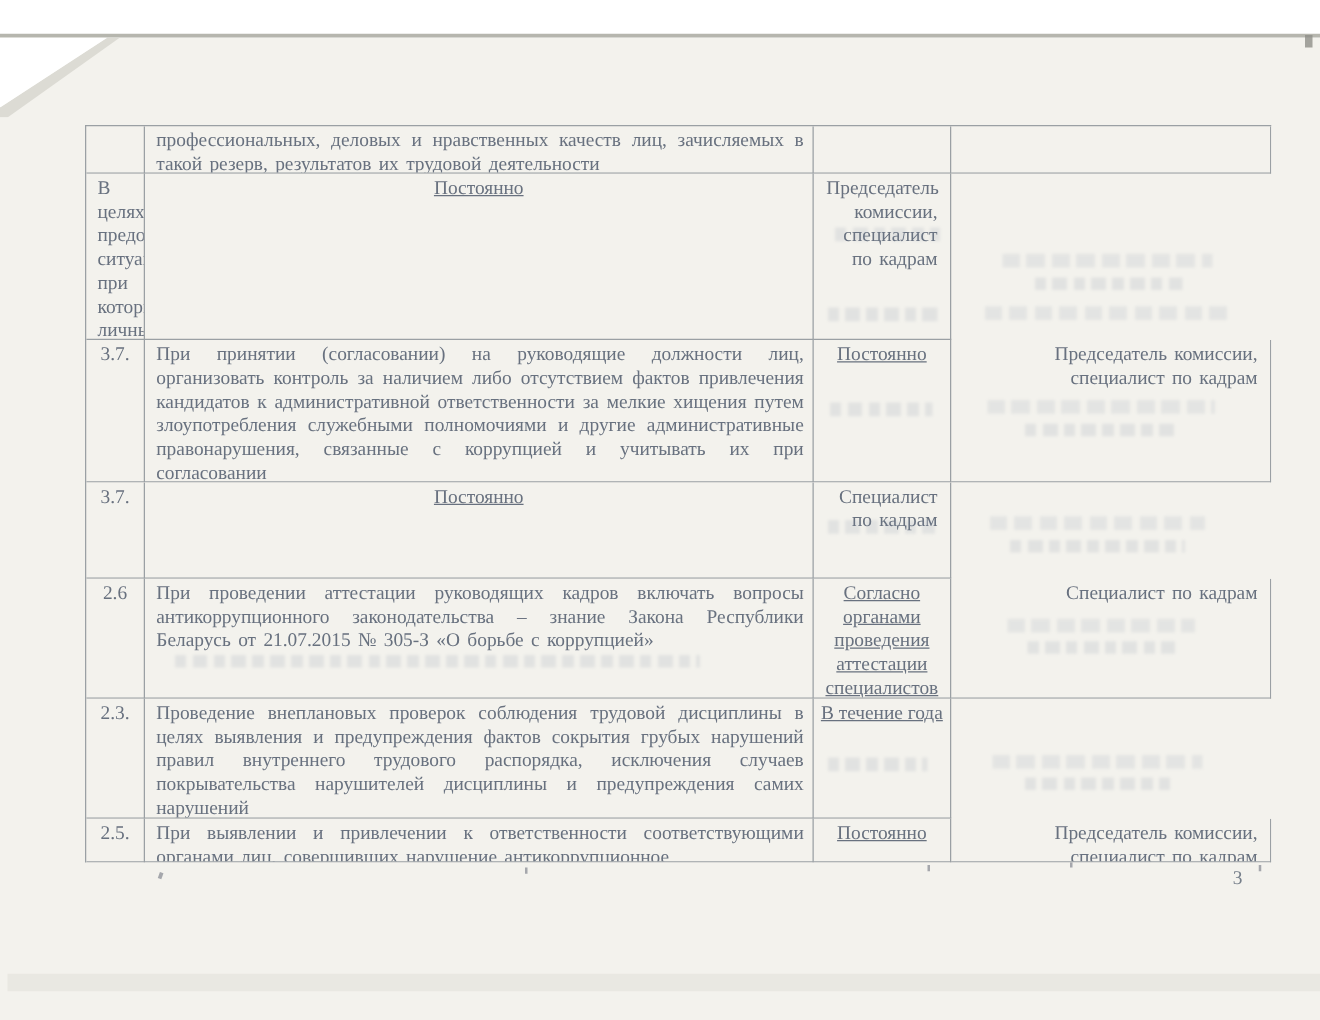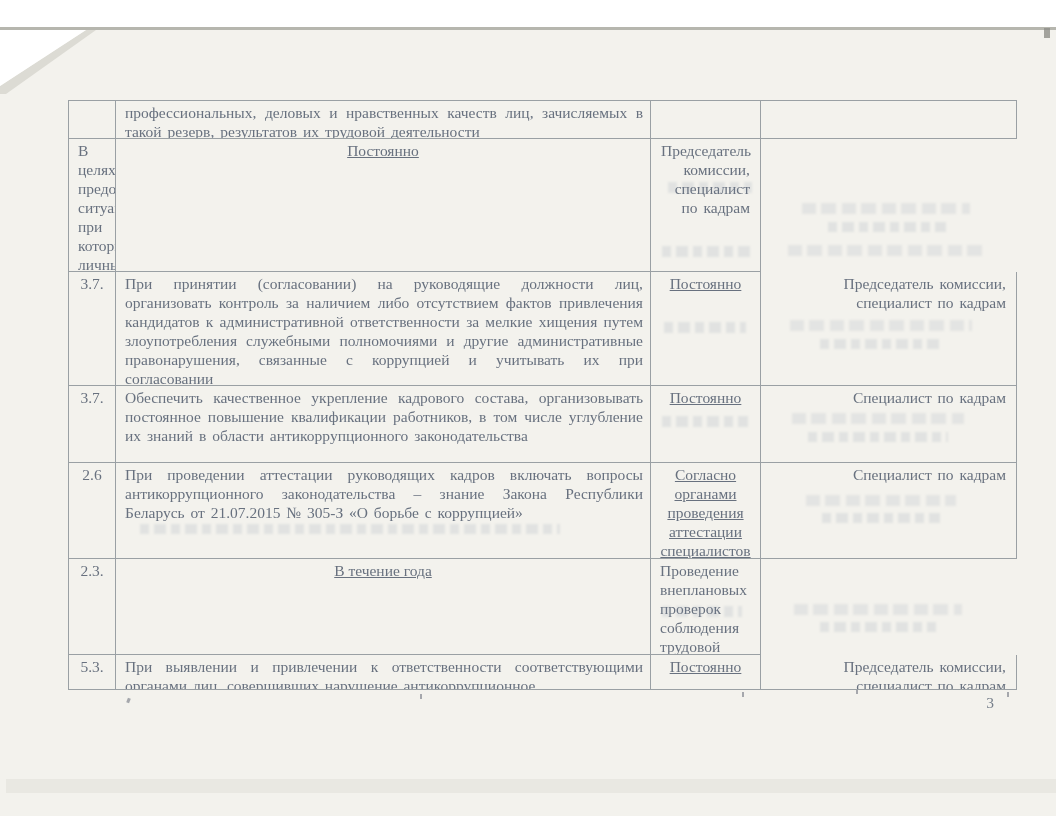--- a/index.html
+++ b/index.html
@@ -80,40 +80,39 @@
 
   <div class="t-row r2">
     <div class="t-cell cell-num">3.7.</div>
     <div class="t-cell cell-act">При принятии (согласовании) на руководящие должности лиц, организовать контроль за наличием либо отсутствием фактов привлечения кандидатов к административной ответственности за мелкие хищения путем злоупотребления служебными полномочиями и другие административные правонарушения, связанные с коррупцией и учитывать их при согласовании</div>
     <div class="t-cell cell-freq">Постоянно</div>
     <div class="t-cell cell-resp">Председатель комиссии, специалист по кадрам</div>
   </div>
 
   <div class="t-row r3">
     <div class="t-cell cell-num">3.7.</div>
-    <div class="t-cell cell-act">Обеспечить качественное укрепление кадрового состава, организовывать постоянное повышение квалификации работников, в том числе углубление их знаний в области антикоррупционного законодательства</div>
     <div class="t-cell cell-freq">Постоянно</div>
     <div class="t-cell cell-resp">Специалист по кадрам</div>
   </div>
 
   <div class="t-row r4">
     <div class="t-cell cell-num">2.6</div>
     <div class="t-cell cell-act">При проведении аттестации руководящих кадров включать вопросы антикоррупционного законодательства – знание Закона Республики Беларусь от 21.07.2015 № 305-З «О борьбе с коррупцией»</div>
     <div class="t-cell cell-freq">Согласно органами проведения аттестации специалистов</div>
     <div class="t-cell cell-resp">Специалист по кадрам</div>
   </div>
 
   <div class="t-row r5">
     <div class="t-cell cell-num">2.3.</div>
+    <div class="t-cell cell-act">Проведение внеплановых проверок соблюдения трудовой дисциплины в целях выявления и предупреждения фактов сокрытия грубых нарушений правил внутреннего трудового распорядка, исключения случаев покрывательства нарушителей дисциплины и предупреждения самих нарушений</div>
     <div class="t-cell cell-freq">В течение года</div>
-    <div class="t-cell cell-act">Проведение внеплановых проверок соблюдения трудовой дисциплины в целях выявления и предупреждения фактов сокрытия грубых нарушений правил внутреннего трудового распорядка, исключения случаев покрывательства нарушителей дисциплины и предупреждения самих нарушений</div>
   </div>
 
   <div class="t-row r6">
-    <div class="t-cell cell-num">5.3.</div>
+    <div class="t-cell cell-num">2.5.</div>
     <div class="t-cell cell-act">При выявлении и привлечении к ответственности соответствующими органами лиц, совершивших нарушение антикоррупционное</div>
     <div class="t-cell cell-freq">Постоянно</div>
     <div class="t-cell cell-resp">Председатель комиссии, специалист по кадрам</div>
   </div>
 
 </div>
 
 <div class="ghost" style="left:668px;top:182px;width:84px;height:11px;"></div>
 <div class="ghost ghost2" style="left:802px;top:203px;width:168px;height:11px;"></div>
 <div class="ghost" style="left:828px;top:222px;width:118px;height:10px;"></div>

